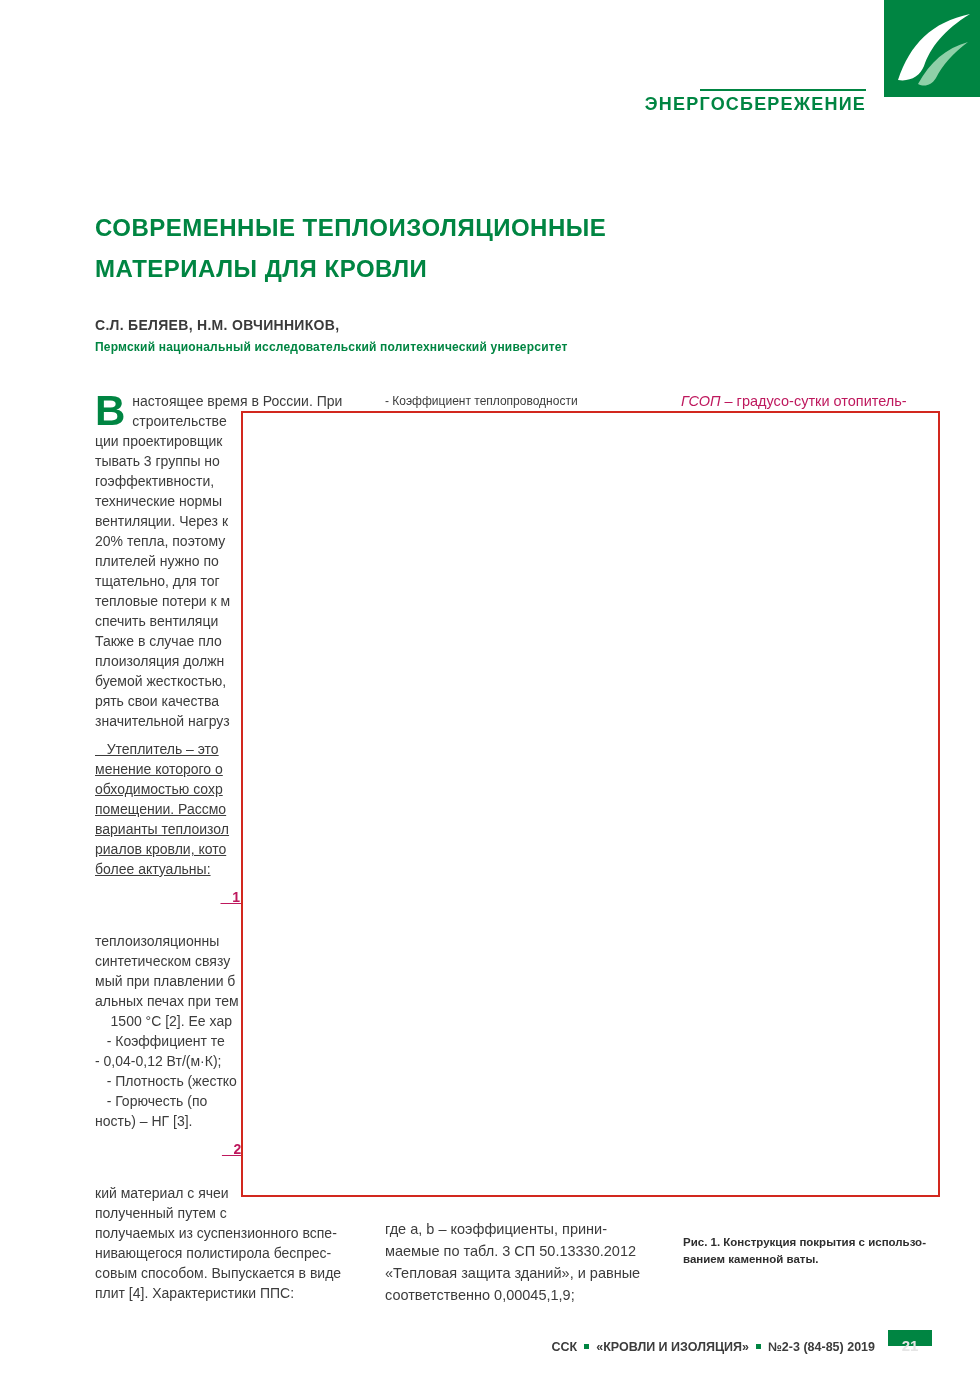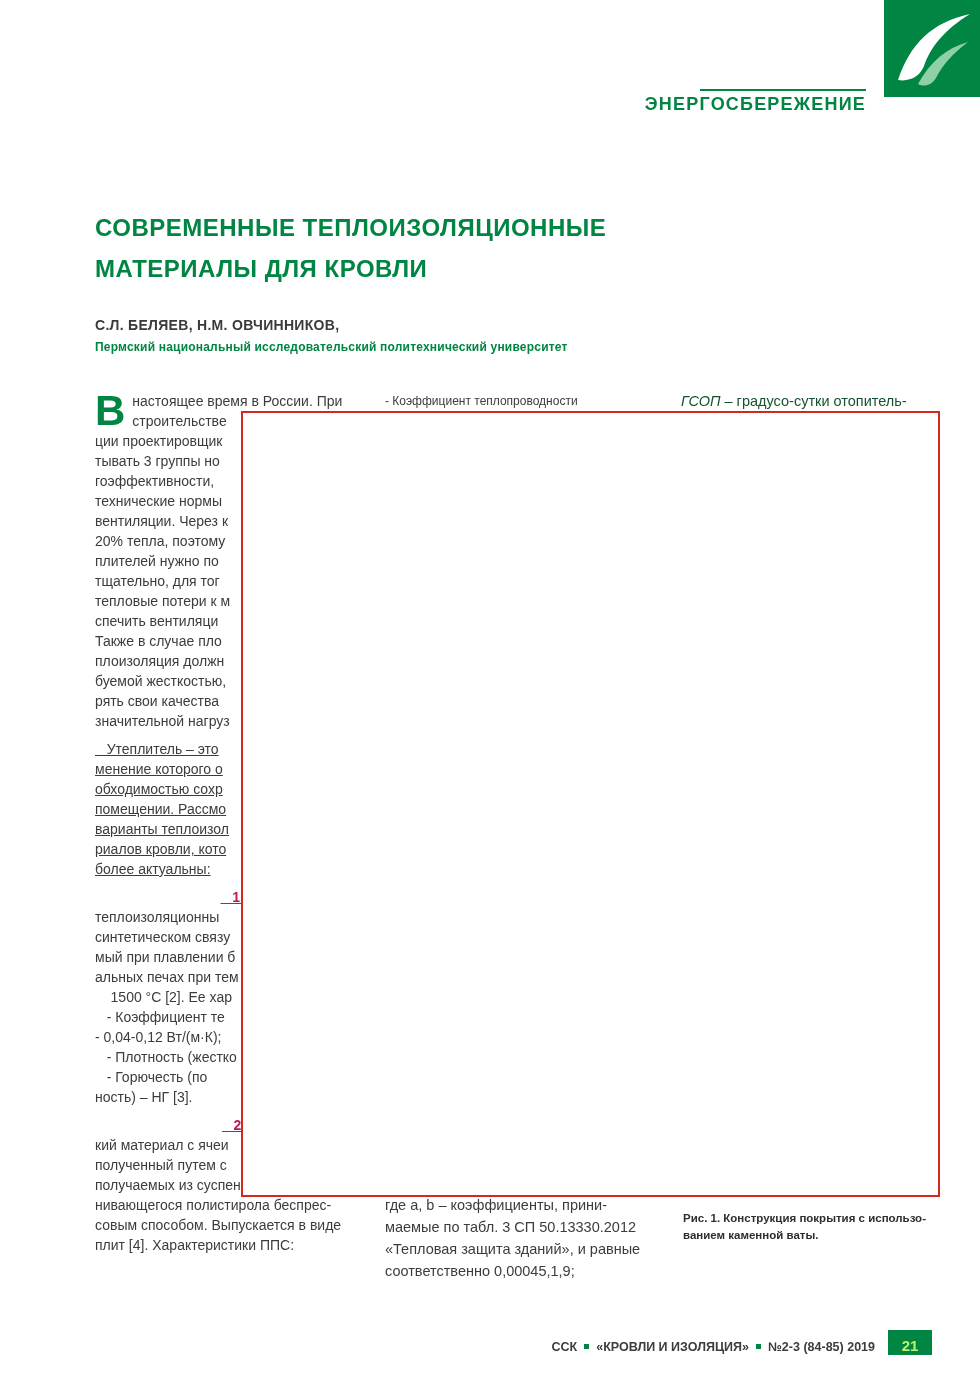--- a/index.html
+++ b/index.html
@@ -1,46 +1,46 @@
 <!DOCTYPE html>
 <html><head>
 <meta charset="utf-8">
 <style>
   * { margin:0; padding:0; box-sizing:border-box; }
   html,body { background:#ffffff; }
   body { font-family:"Liberation Sans","DejaVu Sans",sans-serif; }
   .page { position:relative; width:980px; height:1385px; background:#ffffff; overflow:hidden; }
   .abs { position:absolute; }
-  .lines { white-space:pre-line; }
+  .lines { white-space:pre-line;margin-top:24px; }
   .gap { margin-top:8px;text-decoration:underline; }
   .bold { font-weight:bold; color:#be185d;text-align:right; }
 
   .corner-logo { left:884px; top:0; width:96px; height:97px; }
   .section-rule { left:700px; top:89px; width:166px; height:2px; background:#008542; }
   .section-label { right:114px; top:94px; font-size:18px; font-weight:bold; color:#008542; letter-spacing:1.2px; }
   .kicker { right:60px; top:149px; font-size:19px; font-weight:bold; color:#1f1f1f; letter-spacing:0.2px; }
   .title { left:95px; top:207px; font-size:24px; line-height:41px; font-weight:bold; color:#008542; letter-spacing:0.5px; white-space:pre-line; }
   .authors { left:95px; top:317px; font-size:14px; font-weight:bold; color:#3a3a3a; letter-spacing:0.3px; }
   .affiliation { left:95px; top:340px; font-size:12px; font-weight:bold; color:#008542; letter-spacing:0.2px; }
 
   .col1 { left:95px; top:391px; width:255px; font-size:14px; line-height:20px; color:#3c3c3c; }
   .dropcap { float:left; font-size:42px; line-height:36px; font-weight:bold; color:#008542; margin:2px 7px 0 0; }
 
   .col2-top { left:385px; top:392px; width:275px; font-size:12px; line-height:18px; color:#3c3c3c; }
-  .col3-top { left:681px; top:392px; width:262px; font-size:14.5px; line-height:18px; color:#14532d; }
+  .col3-top { left:681px; top:392px; width:262px; font-size:14.5px; line-height:18px; color:#be185d; }
   .col3-top em { font-style:italic; }
 
   .figure-frame { left:241px; top:411px; width:699px; height:786px; background:#ffffff; border:2px solid #d2281e; z-index:5; }
 
   .col2-bottom { left:385px; top:1194px; width:278px; font-size:14.5px; line-height:22px; color:#3c3c3c; }
   .caption { left:683px; top:1210px; width:258px; font-size:11.5px; line-height:17px; font-weight:bold; color:#2e2e2e; }
 
   .footer { right:105px; top:1340px; font-size:12.5px; font-weight:bold; color:#3c3c3c; }
   .footer .sq { display:inline-block; width:5px; height:5px; background:#008542; margin:0 7px 2px 7px; vertical-align:middle; }
-  .page-num { left:888px; top:1330px; width:44px; height:25px; background:#008542; color:#bef264; font-size:15px; font-weight:bold; text-align:center; line-height:31px; }
+  .page-num { left:888px; top:1330px; width:44px; height:16px; background:#008542; color:#e5e5e5; font-size:15px; font-weight:bold; text-align:center; line-height:31px; }
 </style>
 </head>
 <body>
 
 <div class="page">
 
   <div class="abs corner-logo">
     <svg viewBox="0 0 96 97" width="96" height="97">
       <rect width="96" height="97" fill="#008542"></rect>
       <path d="M14 80 C26 44 48 22 86 14 C60 30 46 48 40 66 C36 76 26 82 14 80 Z" fill="#ffffff"></path>

